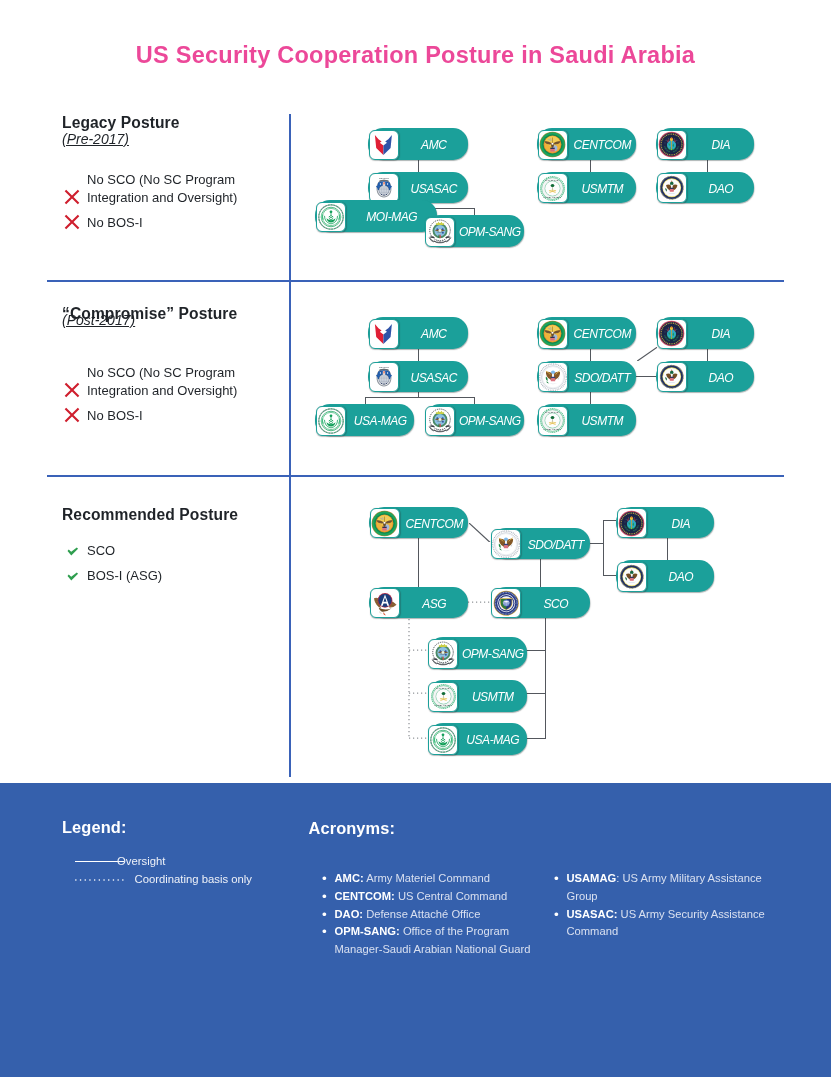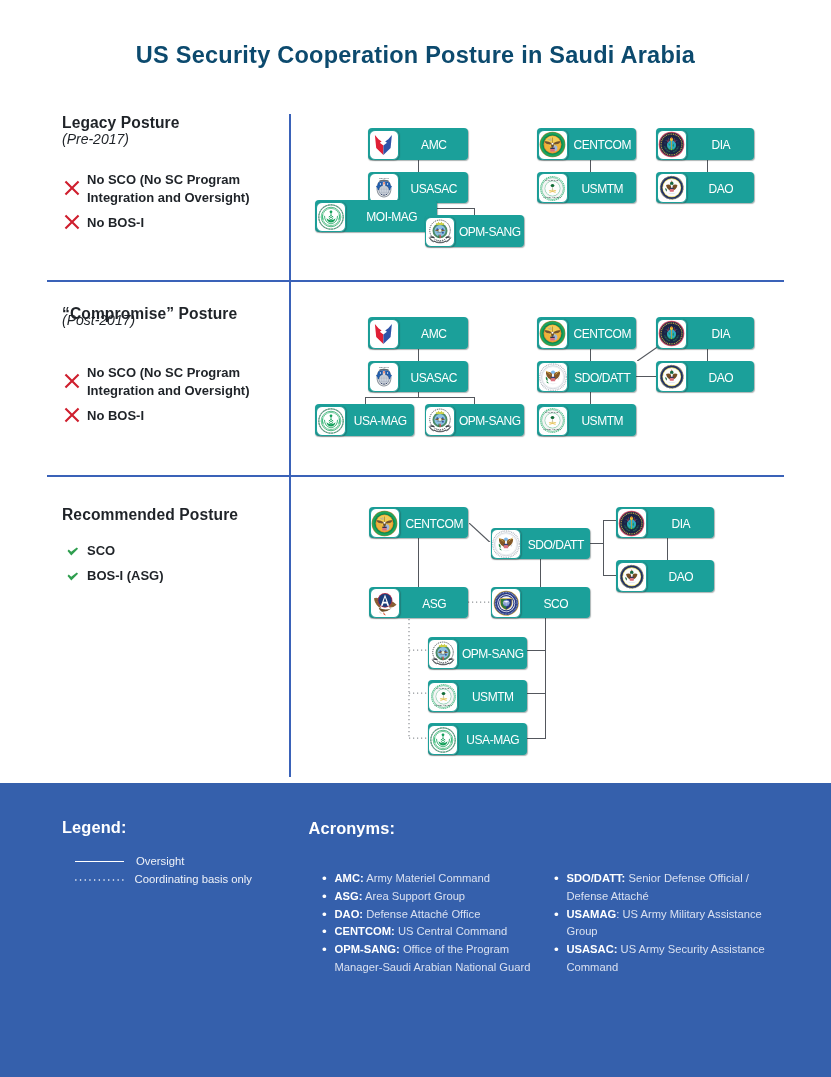--- a/index.html
+++ b/index.html
@@ -1,35 +1,35 @@
 <!DOCTYPE html>
 <html><head>
 <meta charset="utf-8">
 <title>US Security Cooperation Posture in Saudi Arabia</title>
 <style>
   html,body{margin:0;padding:0;}
   body{width:831px;height:1077px;background:#ffffff;font-family:"Liberation Sans",sans-serif;
        -webkit-font-smoothing:antialiased;overflow:hidden;}
   .page{position:relative;width:831px;height:1077px;overflow:hidden;}
   #title{position:absolute;left:0;top:41px;width:831px;text-align:center;
-         font-size:23.5px;font-weight:bold;color:#0c4a6e;letter-spacing:0.25px;line-height:28px;}
+         font-size:23.5px;font-weight:bold;color:#ec4899;letter-spacing:0.25px;line-height:28px;}
 
   .hrule{position:absolute;left:47px;width:737px;height:2px;background:#3a62b8;}
   .vrule{position:absolute;left:289px;width:1.8px;background:#3a62b8;}
 
   .sec-title{position:absolute;font-size:15.6px;font-weight:bold;color:#1f2328;letter-spacing:0.1px;white-space:nowrap;}
-  .sec-sub{position:absolute;font-size:14.0px;font-style:italic;color:#1f2328;white-space:nowrap;}
-  .bullet{position:absolute;display:flex;align-items:center;font-weight:bold;}
+  .sec-sub{position:absolute;font-size:14.0px;font-style:italic;color:#1f2328;white-space:nowrap;text-decoration:underline;}
+  .bullet{position:absolute;display:flex;align-items:flex-end;}
   .bullet .mark{flex:0 0 23px;width:23px;height:18px;position:relative;}
   .bullet .mark svg{position:absolute;left:0px;top:0px;}
   .bullet .mark.sm svg{left:3px;top:5px;}
   .bullet .btext{font-size:13.0px;line-height:18px;color:#1f2328;width:170px;}
 
-  .node{position:absolute;height:31.5px;background:#1ba09a;border-radius:4px;
-        box-shadow:0.5px 1px 1px rgba(40,60,60,0.38);}
+  .node{position:absolute;height:31.5px;background:#1ba09a;border-radius:15px;
+        box-shadow:0.5px 1px 1px rgba(40,60,60,0.38);font-style:italic;}
   .node .ico{position:absolute;left:0.5px;top:1.5px;width:28px;height:28px;background:#fff;
              border:1.5px solid #1ba09a;border-radius:6px;
              display:flex;align-items:center;justify-content:center;overflow:hidden;
              box-shadow:0.5px 0.8px 1px rgba(40,60,60,0.32);}
   .node .ico svg{display:block;}
   .node .lbl{position:absolute;left:31.5px;right:0;top:0;height:31.5px;line-height:34px;
              text-align:center;color:#fff;font-size:12.0px;font-weight:normal;letter-spacing:-0.45px;
              white-space:nowrap;}
   .cn{position:absolute;background:#53575d;}
   .cnv{width:1.1px;}
@@ -742,35 +742,33 @@
         <span class="lbl">USA-MAG</span>
       </div>
       <div class="hrule" style="top:280px;"></div>
       <div class="hrule" style="top:474.5px;"></div>
       <div class="vrule" style="top:114px;height:663px;"></div>
     </div>
   <div id="footer">
     <div class="f-head" style="left:62px;top:35px;">Legend:</div>
     <div id="legend-items">
         <div class="lg-line-solid" style="left:74.5px;top:78px;width:49px;"></div>
-        <div class="lg-lbl" style="left:136px;top:70.5px;text-align:right;">Oversight</div>
+        <div class="lg-lbl" style="left:117px;top:70.5px;text-align:right;">Oversight</div>
         <div class="lg-line-dot" style="left:74.5px;top:96px;width:49px;">
           <svg width="49" height="2">
             <line x1="0.8" y1="1" x2="48.2" y2="1" stroke="#ffffff" stroke-width="1.5" stroke-linecap="round" stroke-dasharray="0.1 4.6"></line>
           </svg>
         </div>
         <div class="lg-lbl" style="left:134.5px;top:88.5px;">Coordinating basis only</div>
       </div>
     <div class="f-head" style="left:308.5px;top:36px;">Acronyms:</div>
     <div class="ac-col" id="ac0" style="left:322.5px;top:75px;width:225px;">
         <div class="ac-item"><b>AMC:</b> <span>Army Materiel Command</span></div>
-        <div class="ac-item"><b>ASG:</b> <span>Area Support Group</span></div>
+        <div class="ac-item"><b>CENTCOM:</b> <span>US Central Command</span></div>
         <div class="ac-item"><b>DAO:</b> <span>Defense Attaché Office</span></div>
-        <div class="ac-item"><b>CENTCOM:</b> <span>US Central Command</span></div>
         <div class="ac-item"><b>OPM-SANG:</b> <span>Office of the Program Manager-Saudi Arabian National Guard</span></div>
       </div>
     <div class="ac-col" id="ac1" style="left:554.5px;top:75px;width:212px;">
-        <div class="ac-item"><b>SDO/DATT:</b> <span>Senior Defense Official / Defense Attaché</span></div>
         <div class="ac-item"><b>USAMAG</b><span>: US Army Military Assistance Group</span></div>
         <div class="ac-item"><b>USASAC:</b> <span>US Army Security Assistance Command</span></div>
       </div>
   </div>
 </div>
 
 </body></html>

